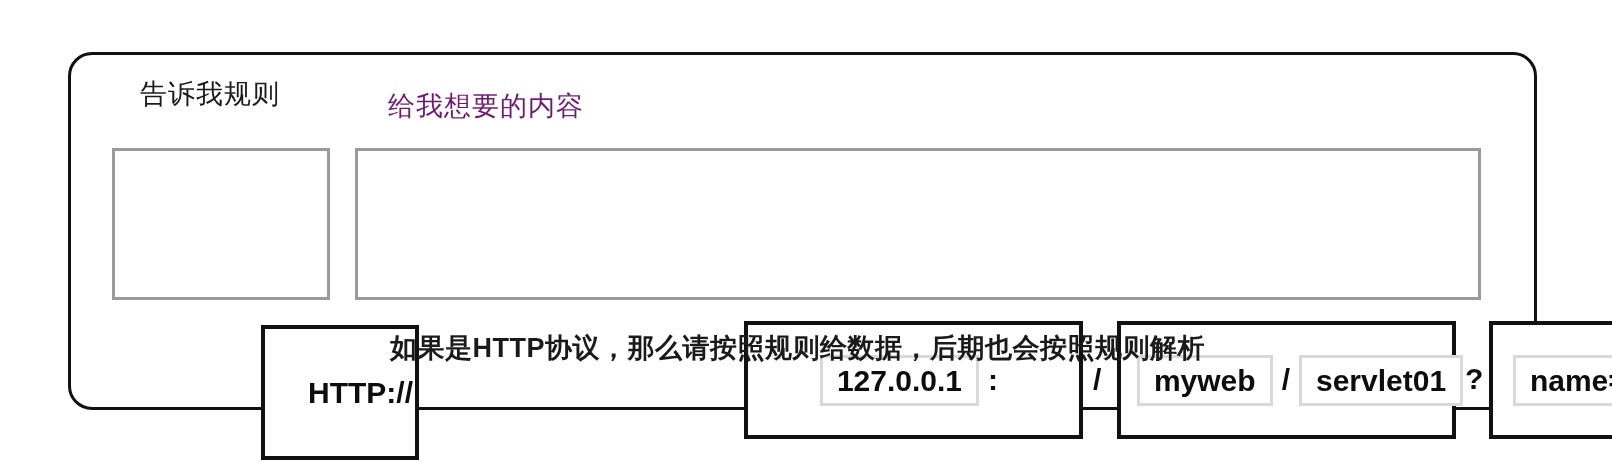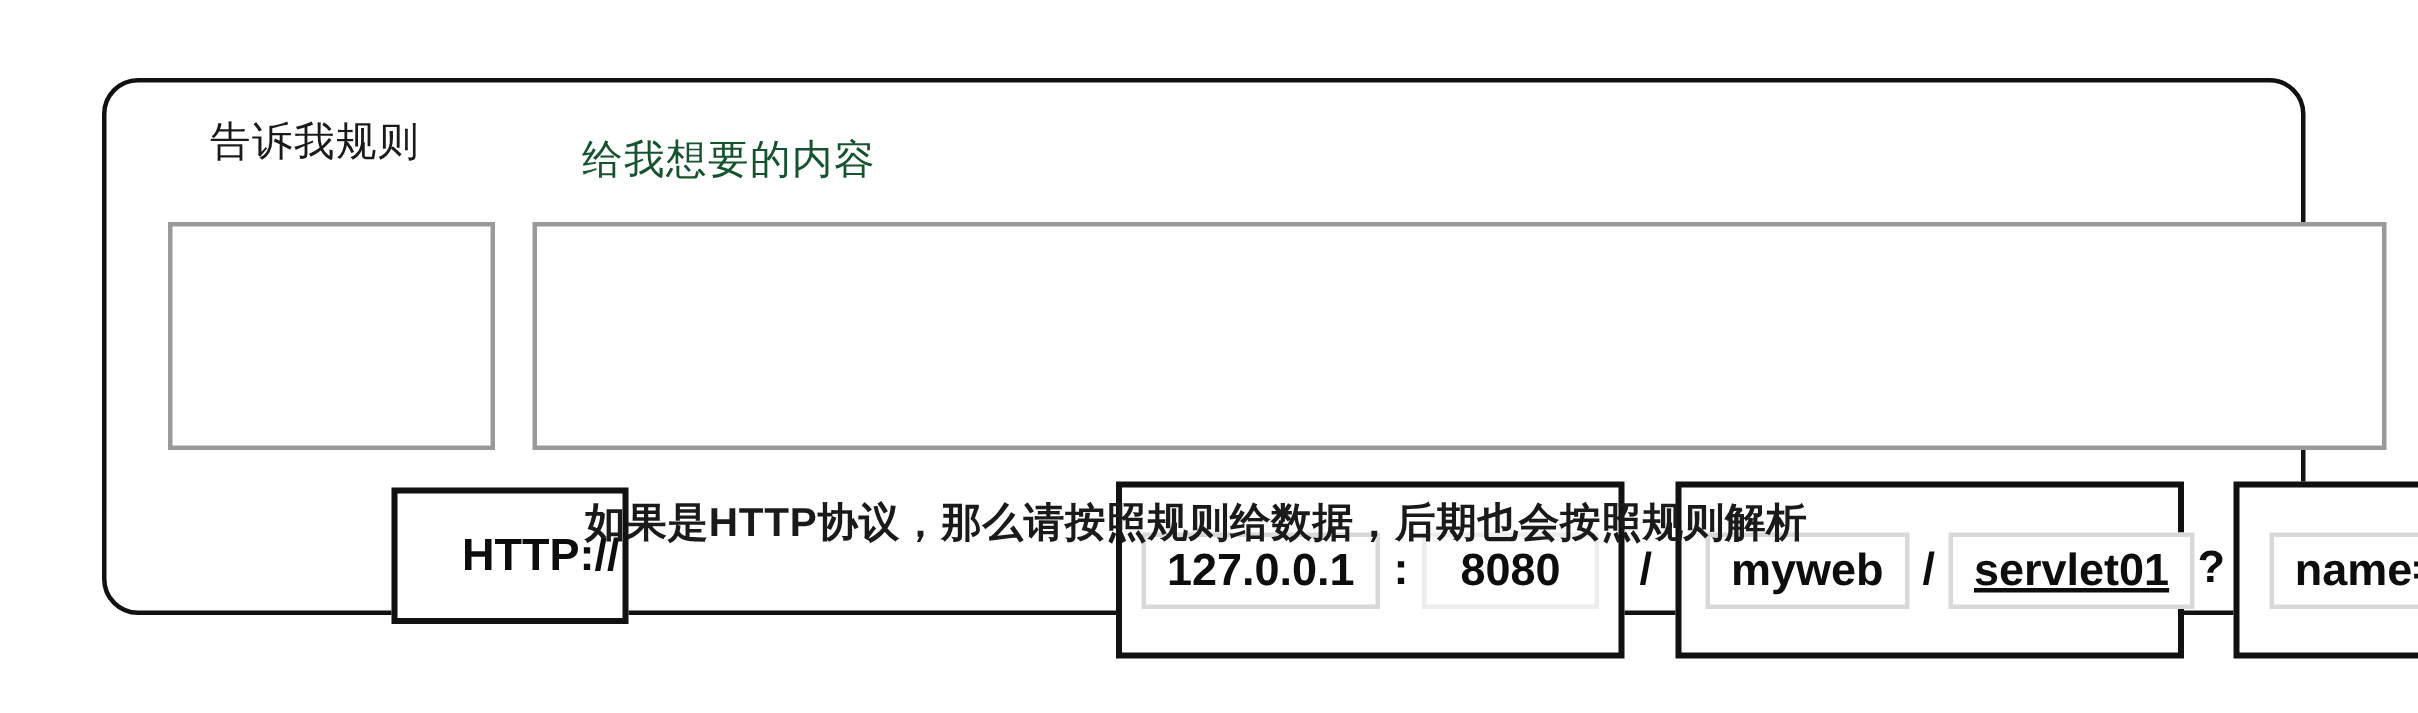--- a/index.html
+++ b/index.html
@@ -38,60 +38,60 @@
     color: #1a1a1a;
     letter-spacing: 1px;
     white-space: nowrap;
   }
   #label-content {
     position: absolute;
     left: 388px;
     top: 88px;
     font-size: 27px;
     font-weight: 400;
-    color: #14532d;
+    color: #701a75;
     letter-spacing: 1px;
     white-space: nowrap;
   }
 
   
   .gray-group {
     position: absolute;
     box-sizing: border-box;
     border: 3px solid #9a9a9a;
     background: #ffffff;
   }
   #group-protocol {
     left: 112px;
     top: 148px;
     width: 218px;
     height: 152px;
   }
   #group-payload {
     left: 355px;
     top: 148px;
-    width: 1236px;
+    width: 1126px;
     height: 152px;
   }
 
   
   .black-box {
     position: absolute;
     box-sizing: border-box;
     border: 4px solid #111111;
     background: #ffffff;
     display: flex;
     align-items: center;
     justify-content: center;
   }
   #box-protocol {
     left: 146px;
     top: 174px;
     width: 158px;
-    height: 91px;
+    height: 135px;
     padding-left: 41px;
   }
   #box-host {
     left: 386px;
     top: 170px;
     width: 339px;
     height: 118px;
   }
   #box-path {
     left: 759px;
@@ -156,21 +156,21 @@
   .row-inner {
     display: flex;
     align-items: center;
     justify-content: center;
   }
 
   
   #token-ip      { min-width: 138px; }
   #token-port    { min-width: 118px; }
   #token-app     { min-width: 112px; margin-left: 27px; }
-  #token-servlet { min-width: 140px; text-decoration: underline; }
+  #token-servlet { min-width: 140px; }
   #token-param   { min-width: 250px; }
 
   
   #caption {
     position: absolute;
     left: 390px;
     top: 330px;
     font-size: 27px;
     font-weight: 700;
     color: #1a1a1a;
@@ -192,21 +192,20 @@
     <span class="sep">HTTP://</span>
   </div>
 </div>
 
 <div id="group-payload" class="gray-group">
 
   <div id="box-host" class="black-box">
     <div class="row-inner">
       <span id="token-ip" class="token">127.0.0.1</span>
       <span class="sep slim">:</span>
-      <span id="token-port" class="token faint">8080</span>
     </div>
   </div>
 
   <span id="sep-path-slash" class="outer-sep">/</span>
 
   <div id="box-path" class="black-box">
     <div class="row-inner">
       <span id="token-app" class="token">myweb</span>
       <span class="sep slim">/</span>
       <span id="token-servlet" class="token">servlet01</span>

